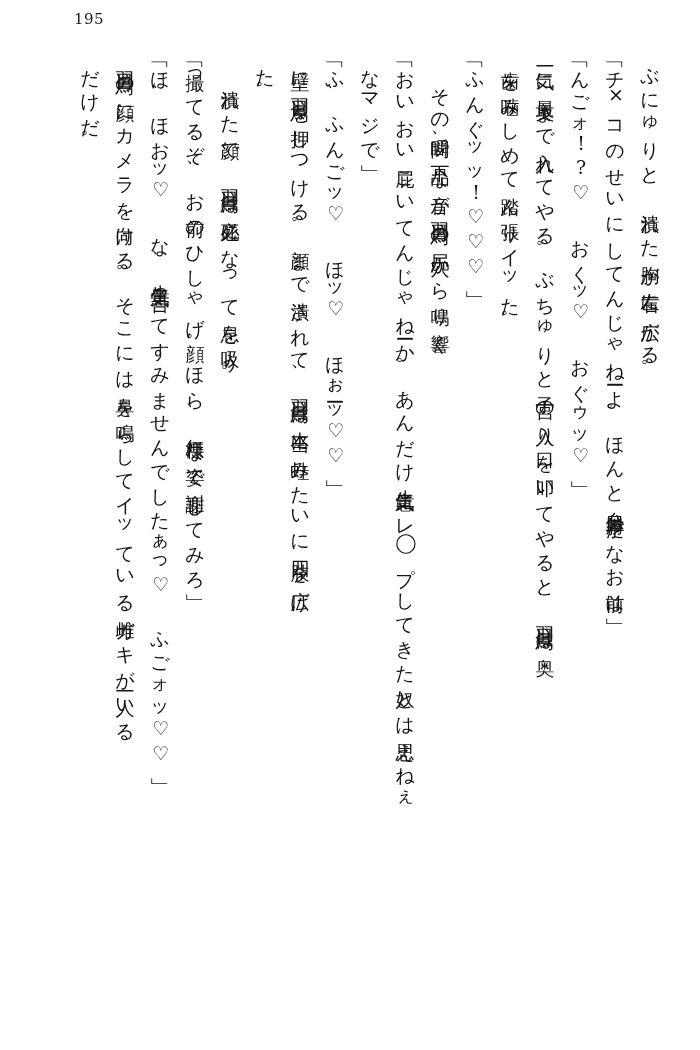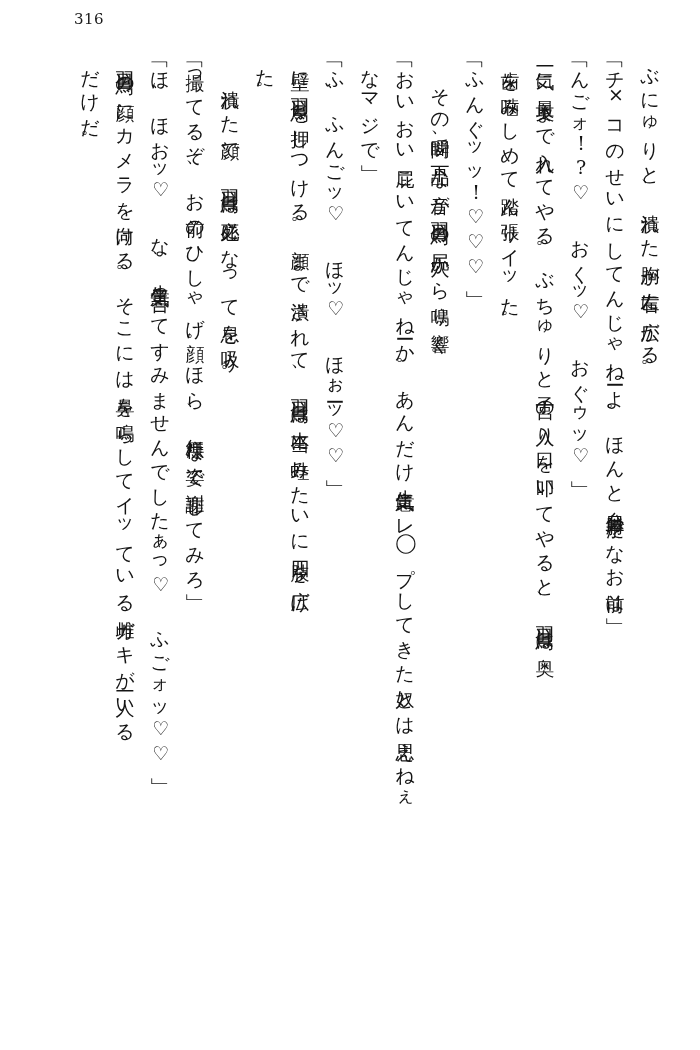--- a/index.html
+++ b/index.html
@@ -57,21 +57,21 @@
     font-feature-settings: "vert";
   }
   .vline.indent {
     padding-top: 19px;
   }
 </style>
 </head>
 <body>
 
 <div class="page">
-  <div class="page-number">316</div>
+  <div class="page-number">195</div>
   <div class="text-body" id="text-body">
       <div class="vline">ぶにゅりと、潰れた胸が左右に広がる。</div>
       <div class="vline">「チ×コのせいにしてんじゃねーよ。ほんと自分勝手だなお前は」</div>
       <div class="vline">「んごォ!?♡　おくッ♡　おぐゥッ♡」</div>
       <div class="vline">一気に最奥まで入れてやる。ぶちゅりと子宮の入り口を叩いてやると、羽目鳥は奥</div>
       <div class="vline">歯を噛みしめて踏ん張りイッた。</div>
       <div class="vline">「ふんぐッッ!♡♡♡」</div>
       <div class="vline indent">その瞬間、下品な音が羽目鳥の尻穴から鳴り響く。</div>
       <div class="vline">「おいおい屁こいてんじゃねーか。あんだけ生意気にレ◯プしてきた奴とは思えねぇ</div>
       <div class="vline">なマジで」</div>

